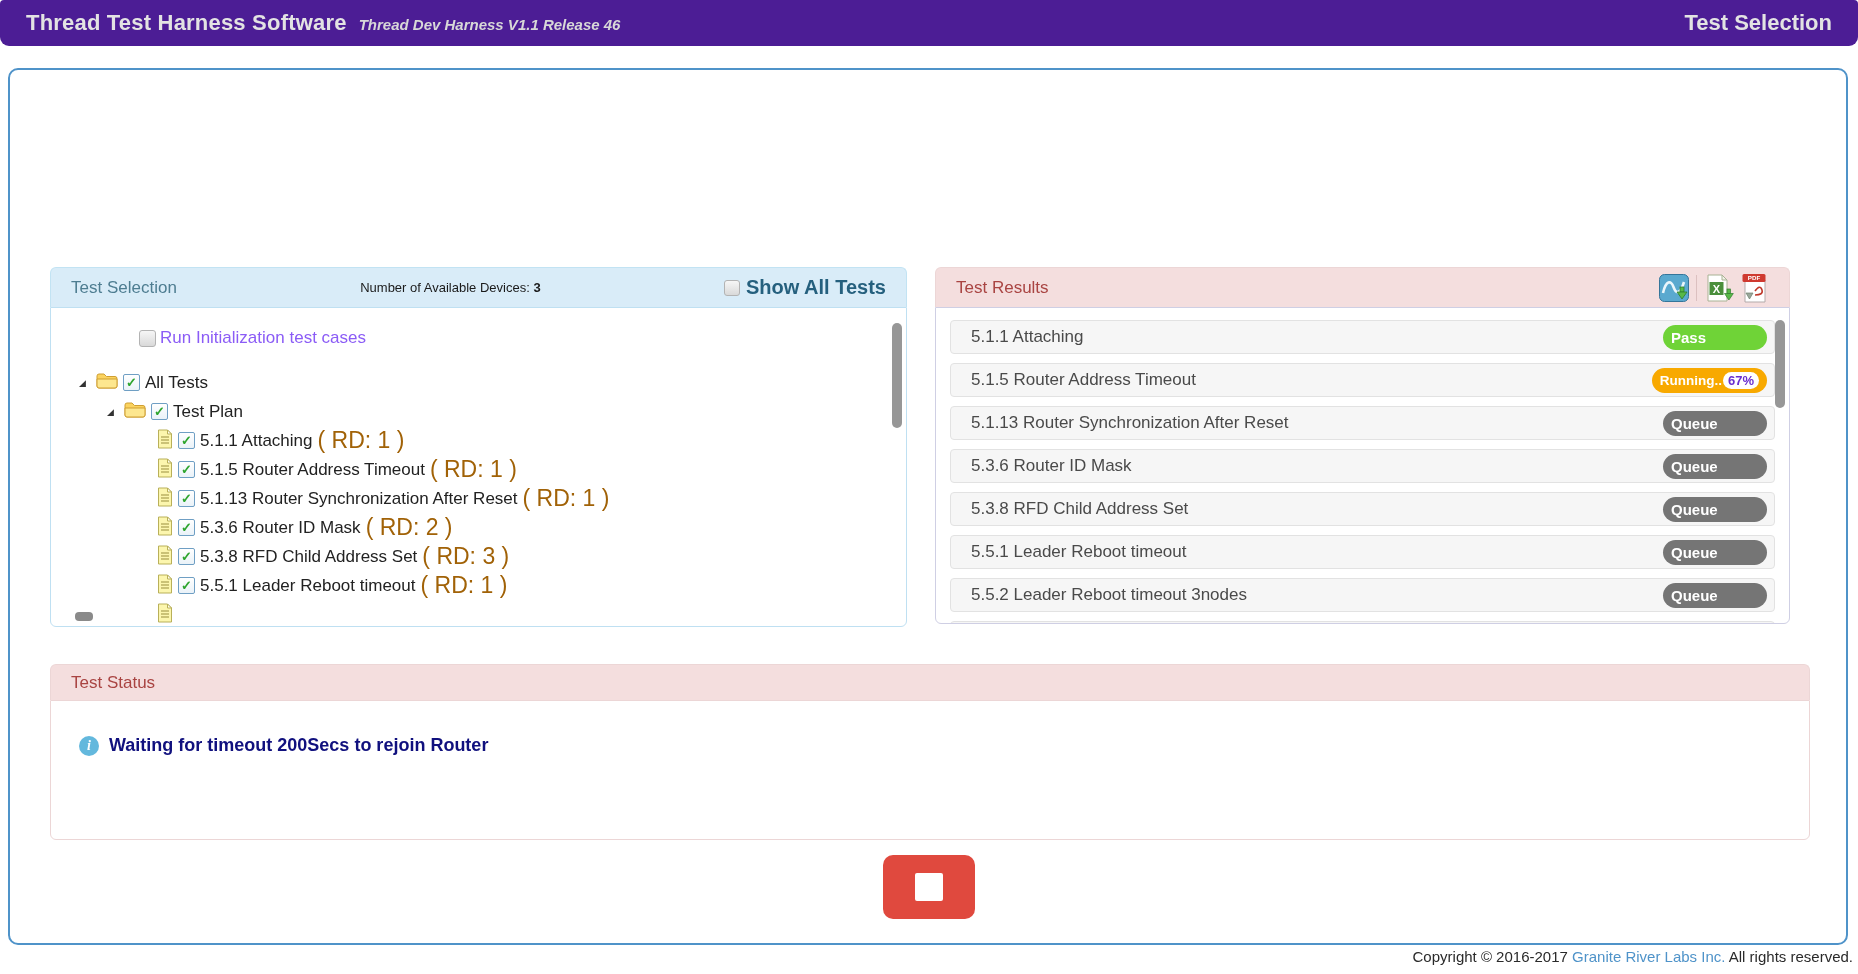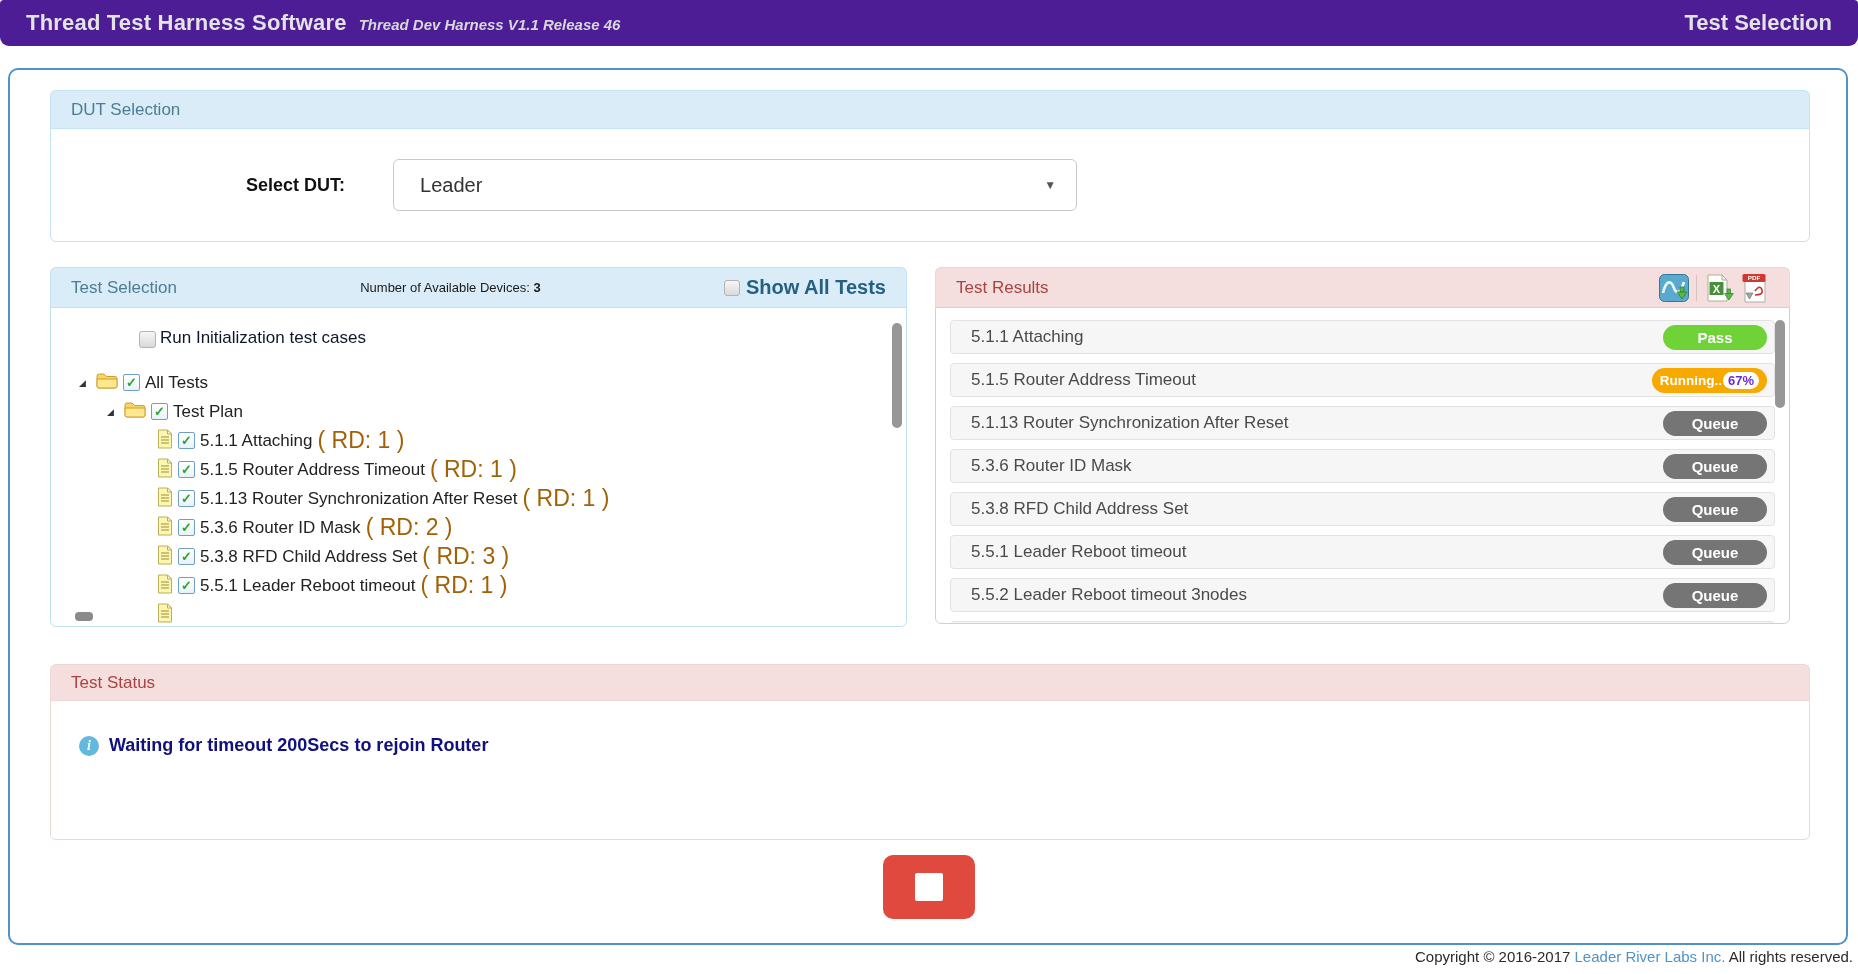--- a/index.html
+++ b/index.html
@@ -35,21 +35,21 @@
   
   .ts-panel { left:40px; top:197px; width:857px; }
   .ts-header { height:40px; }
   .ts-header .devices { flex:1; text-align:center; color:#1a1a1a; font-size:13px; }
   .ts-header .devices b { font-weight:bold; }
   .ts-header .show-all { display:flex; align-items:center; gap:6px; font-size:20px; font-weight:bold; color:#25607e; cursor:pointer; }
   .ts-body { height:320px; border:1px solid #bfe0f2; overflow:hidden; }
 
   .cb-plain { width:17px; height:17px; border:1px solid #b3b3b3; border-radius:3px;
               background:linear-gradient(#f6f6f6,#d9d9d9); display:inline-block; flex:none; cursor:pointer; }
-  .init-row { display:flex; align-items:flex-end; gap:4px; margin:20px 0 0 88px; font-size:17px; color:#0f172a; }
+  .init-row { display:flex; align-items:center; gap:4px; margin:20px 0 0 88px; font-size:17px; color:#8b5cf6; }
 
   .tree { margin-top:20px; }
   .tree-row { display:flex; align-items:center; gap:5px; height:29px; cursor:pointer; }
   .lvl0 { padding-left:28px; } .lvl1 { padding-left:56px; } .lvl2 { padding-left:106px; }
   .caret { font-size:9px; color:#333; width:12px; flex:none; cursor:pointer; }
   .cb-check { width:17px; height:17px; border:1px solid #6f9fc4; border-radius:2px; flex:none;
               background:linear-gradient(#ffffff,#eaf2f8); display:flex; align-items:center; justify-content:center; cursor:pointer; }
   .cb-check .mark { font-style:normal; font-size:13px; font-weight:bold; color:#2ea52e; line-height:1; }
   .t-name { font-size:17px; color:#222; white-space:nowrap; }
   .t-rd { font-size:23px; color:#a16207; white-space:nowrap; margin-left:0; }
@@ -63,21 +63,21 @@
   .tr-header { height:40px; }
   .export-icons { margin-left:auto; display:flex; align-items:center; gap:7px; }
   .exp-icon { display:inline-flex; cursor:pointer; }
   .exp-divider { width:1px; height:26px; background:#dcc0c0; }
   .tr-body { height:317px; border:1px solid #cfcfe4; overflow:hidden; padding:12px 14px 0 14px; }
 
   .result-row { height:34px; background:#f6f6f6; border:1px solid #e2e2e2; border-radius:4px;
                 display:flex; align-items:center; padding:0 7px 0 20px; margin-bottom:9px; cursor:pointer; }
   .r-name { font-size:17px; color:#4a4a4a; }
   .badge { margin-left:auto; min-width:104px; height:25px; border-radius:13px; display:flex;
-           align-items:center; justify-content:center; color:#fff; font-weight:bold; font-size:15px; padding:0 8px; }
+           align-items:center; justify-content:flex-start; color:#fff; font-weight:bold; font-size:15px; padding:0 8px; }
   .badge-pass { background:#6fd337; }
   .badge-queue { background:#757575; }
   .badge-running { background:#f8a900; font-size:13.5px; }
   .progress-pill { background:#fff; color:#6a2fd0; border-radius:10px; padding:1px 5px; font-size:13px; font-weight:bold; margin-left:1px; }
   .tr-vscroll { top:12px; height:88px; }
 
   
   .status-panel { left:40px; top:594px; width:1760px; }
   .status-header { height:36px; }
   .status-body { height:140px; border:1px solid #ecd6d6; padding:34px 0 0 28px; }
@@ -100,32 +100,20 @@
 <body>
 
 <div class="topbar">
   <span class="app-title">Thread Test Harness Software</span>
   <span class="app-subtitle">Thread Dev Harness V1.1 Release 46</span>
   <span class="page-title">Test Selection</span>
 </div>
 
 <div class="main">
 
-  <div class="panel dut-panel">
-    <div class="panel-header hdr-info">
-      <span>DUT Selection</span>
-    </div>
-    <div class="panel-body dut-body">
-      <span class="dut-label">Select DUT:</span>
-      <div class="dut-select">
-        <span>Leader</span>
-        <span class="arrow">▼</span>
-      </div>
-    </div>
-  </div>
 
   <div class="panel ts-panel">
     <div class="panel-header hdr-info ts-header">
       <span>Test Selection</span>
       <span class="devices"><span>Number of Available Devices: </span><b>3</b></span>
       <span class="show-all">
         <span class="cb-plain" style="width:16px;height:16px;"></span>
         <span>Show All Tests</span>
       </span>
     </div>
@@ -418,14 +406,14 @@
     </div>
   </div>
 
   <button class="stop-btn">
     <span class="stop-square"></span>
   </button>
 
 </div>
 
 <div class="footer">
-  <span>Copyright © 2016-2017 </span><a>Leader River Labs Inc.</a><span> All rights reserved.</span>
+  <span>Copyright © 2016-2017 </span><a>Granite River Labs Inc.</a><span> All rights reserved.</span>
 </div>
 
 </body></html>

